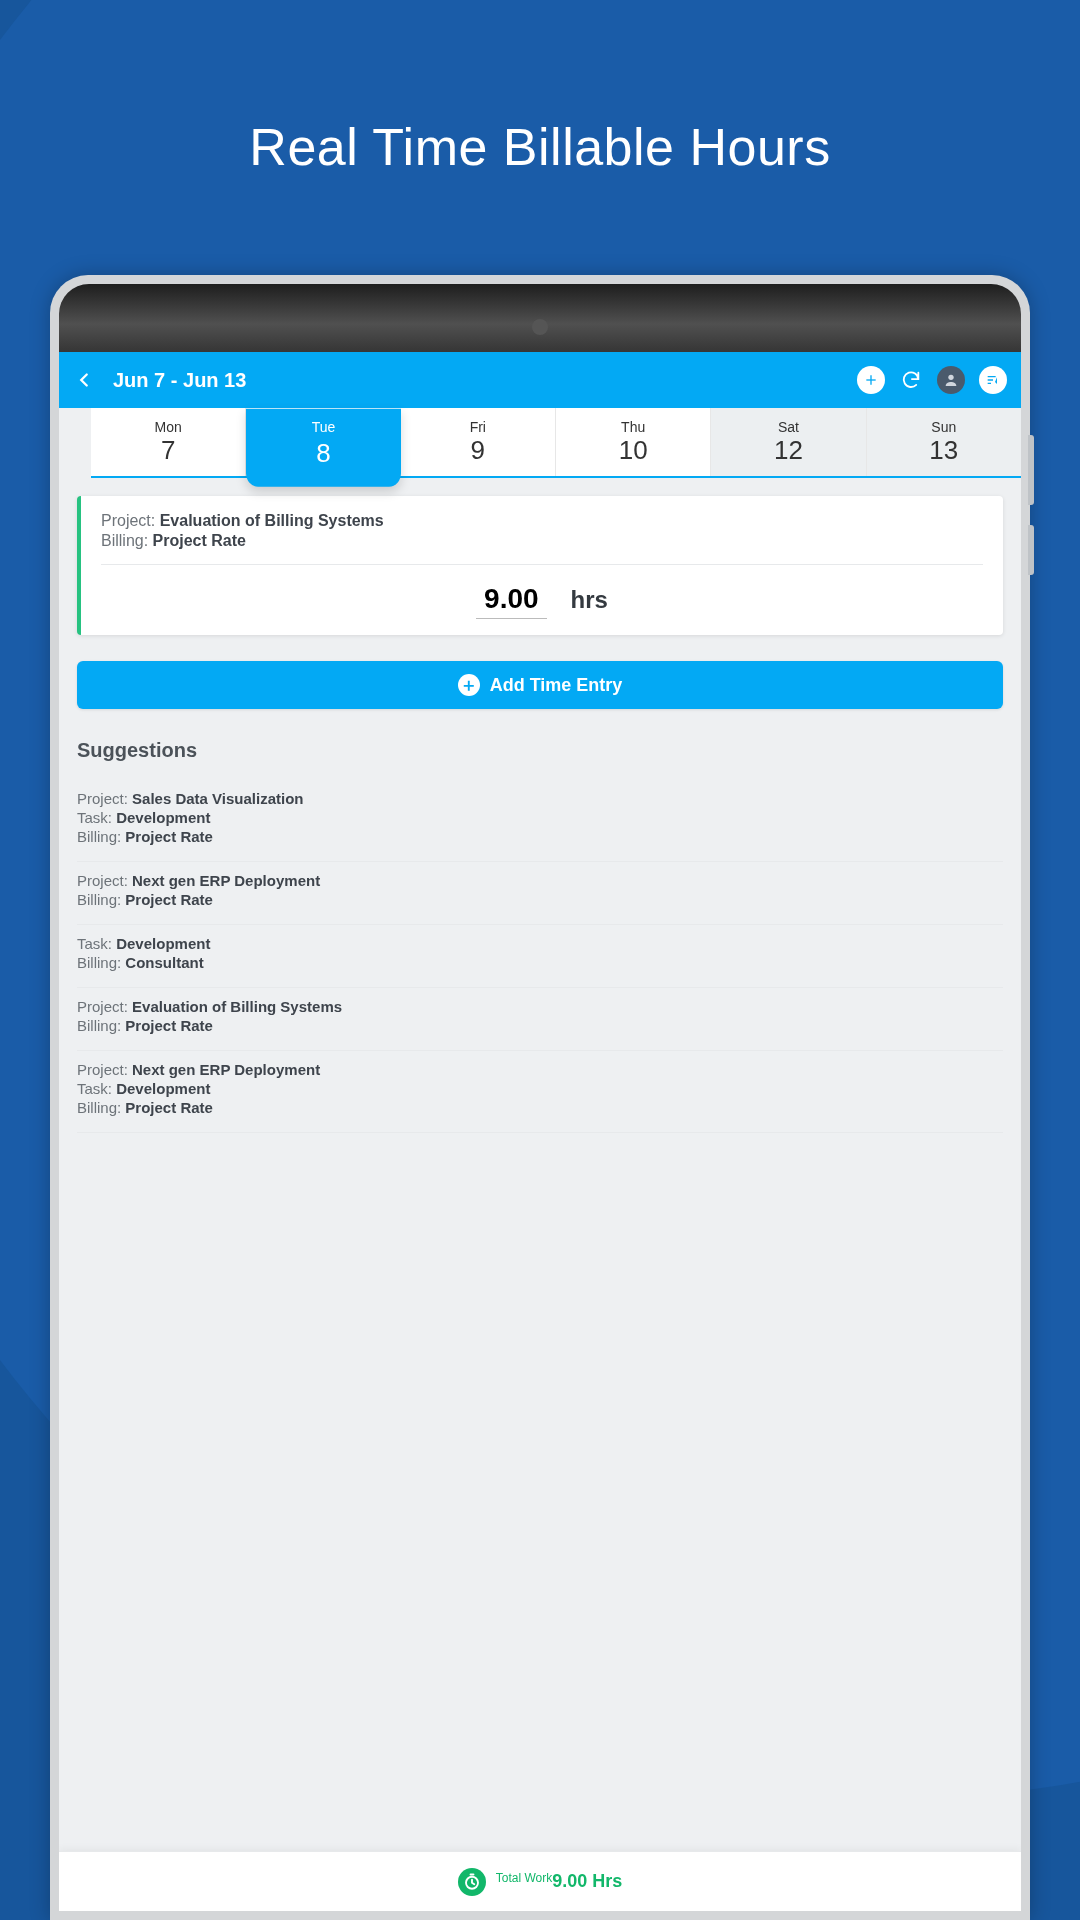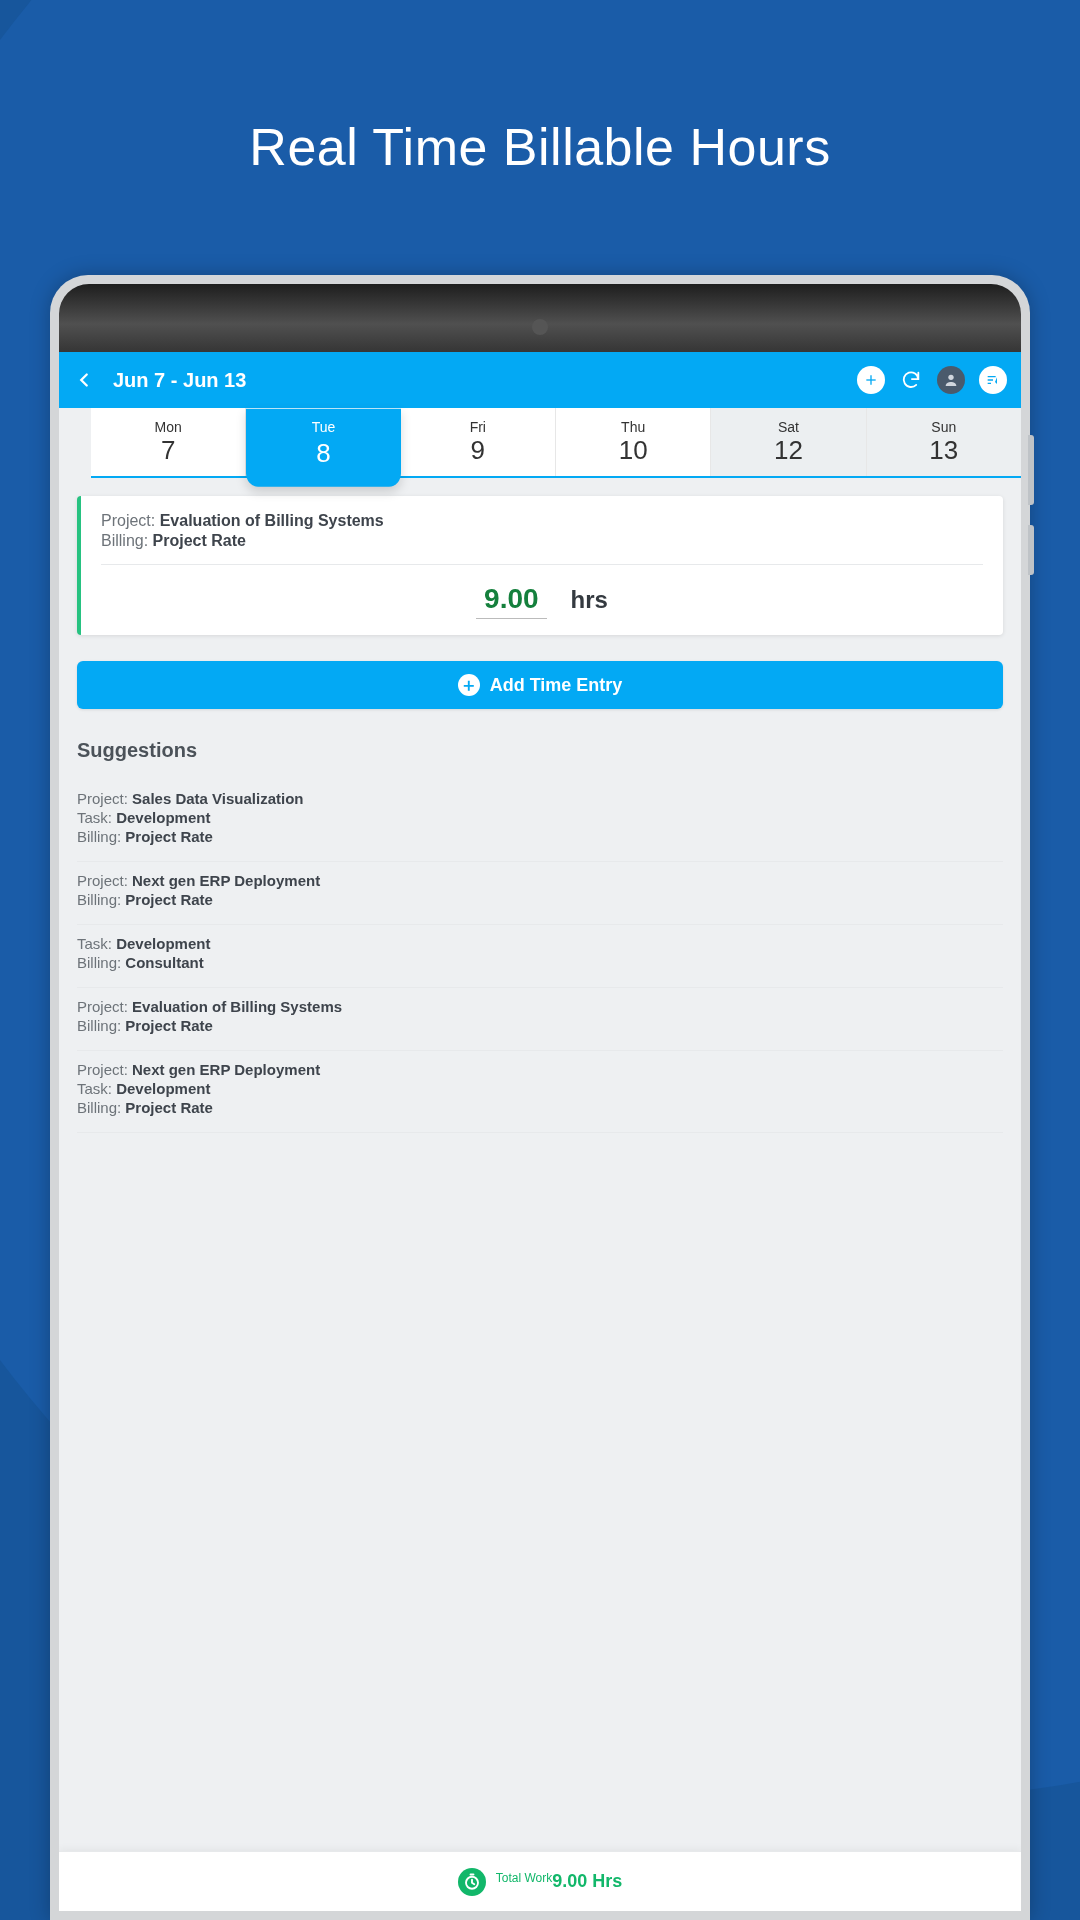--- a/index.html
+++ b/index.html
@@ -111,21 +111,21 @@
     border-radius: 4px;
     border-left: 4px solid #26c281;
     padding: 16px 20px;
     box-shadow: 0 1px 4px rgba(0,0,0,0.1);
     margin-bottom: 26px;
   }
   .kv { font-size: 16px; color:#6d7379; margin-bottom:2px; }
   .kv b { color:#3e444c; font-weight:700; }
   .divider { height:1px; background:#e7e9eb; margin:14px 0; }
   .hours-display { text-align:center; padding:4px 0; }
-  .hours-num { font-size:28px; font-weight:700; color:#15803d; border-bottom:1px solid #bbb; padding:0 8px 4px; }
+  .hours-num { font-size:28px; font-weight:700; color:#000000; border-bottom:1px solid #bbb; padding:0 8px 4px; }
   .hours-unit { font-size:24px; font-weight:700; color:#343a40; margin-left:24px; }
 
   .add-btn {
     background:#03a9f4; color:#fff; border-radius:6px;
     display:flex; align-items:center; justify-content:center;
     height: 48px; gap:10px; cursor:pointer; font-size:18px; font-weight:700;
     margin-bottom: 30px;
     box-shadow: 0 1px 3px rgba(0,0,0,0.1);
   }
   .add-btn .plus-circle {

